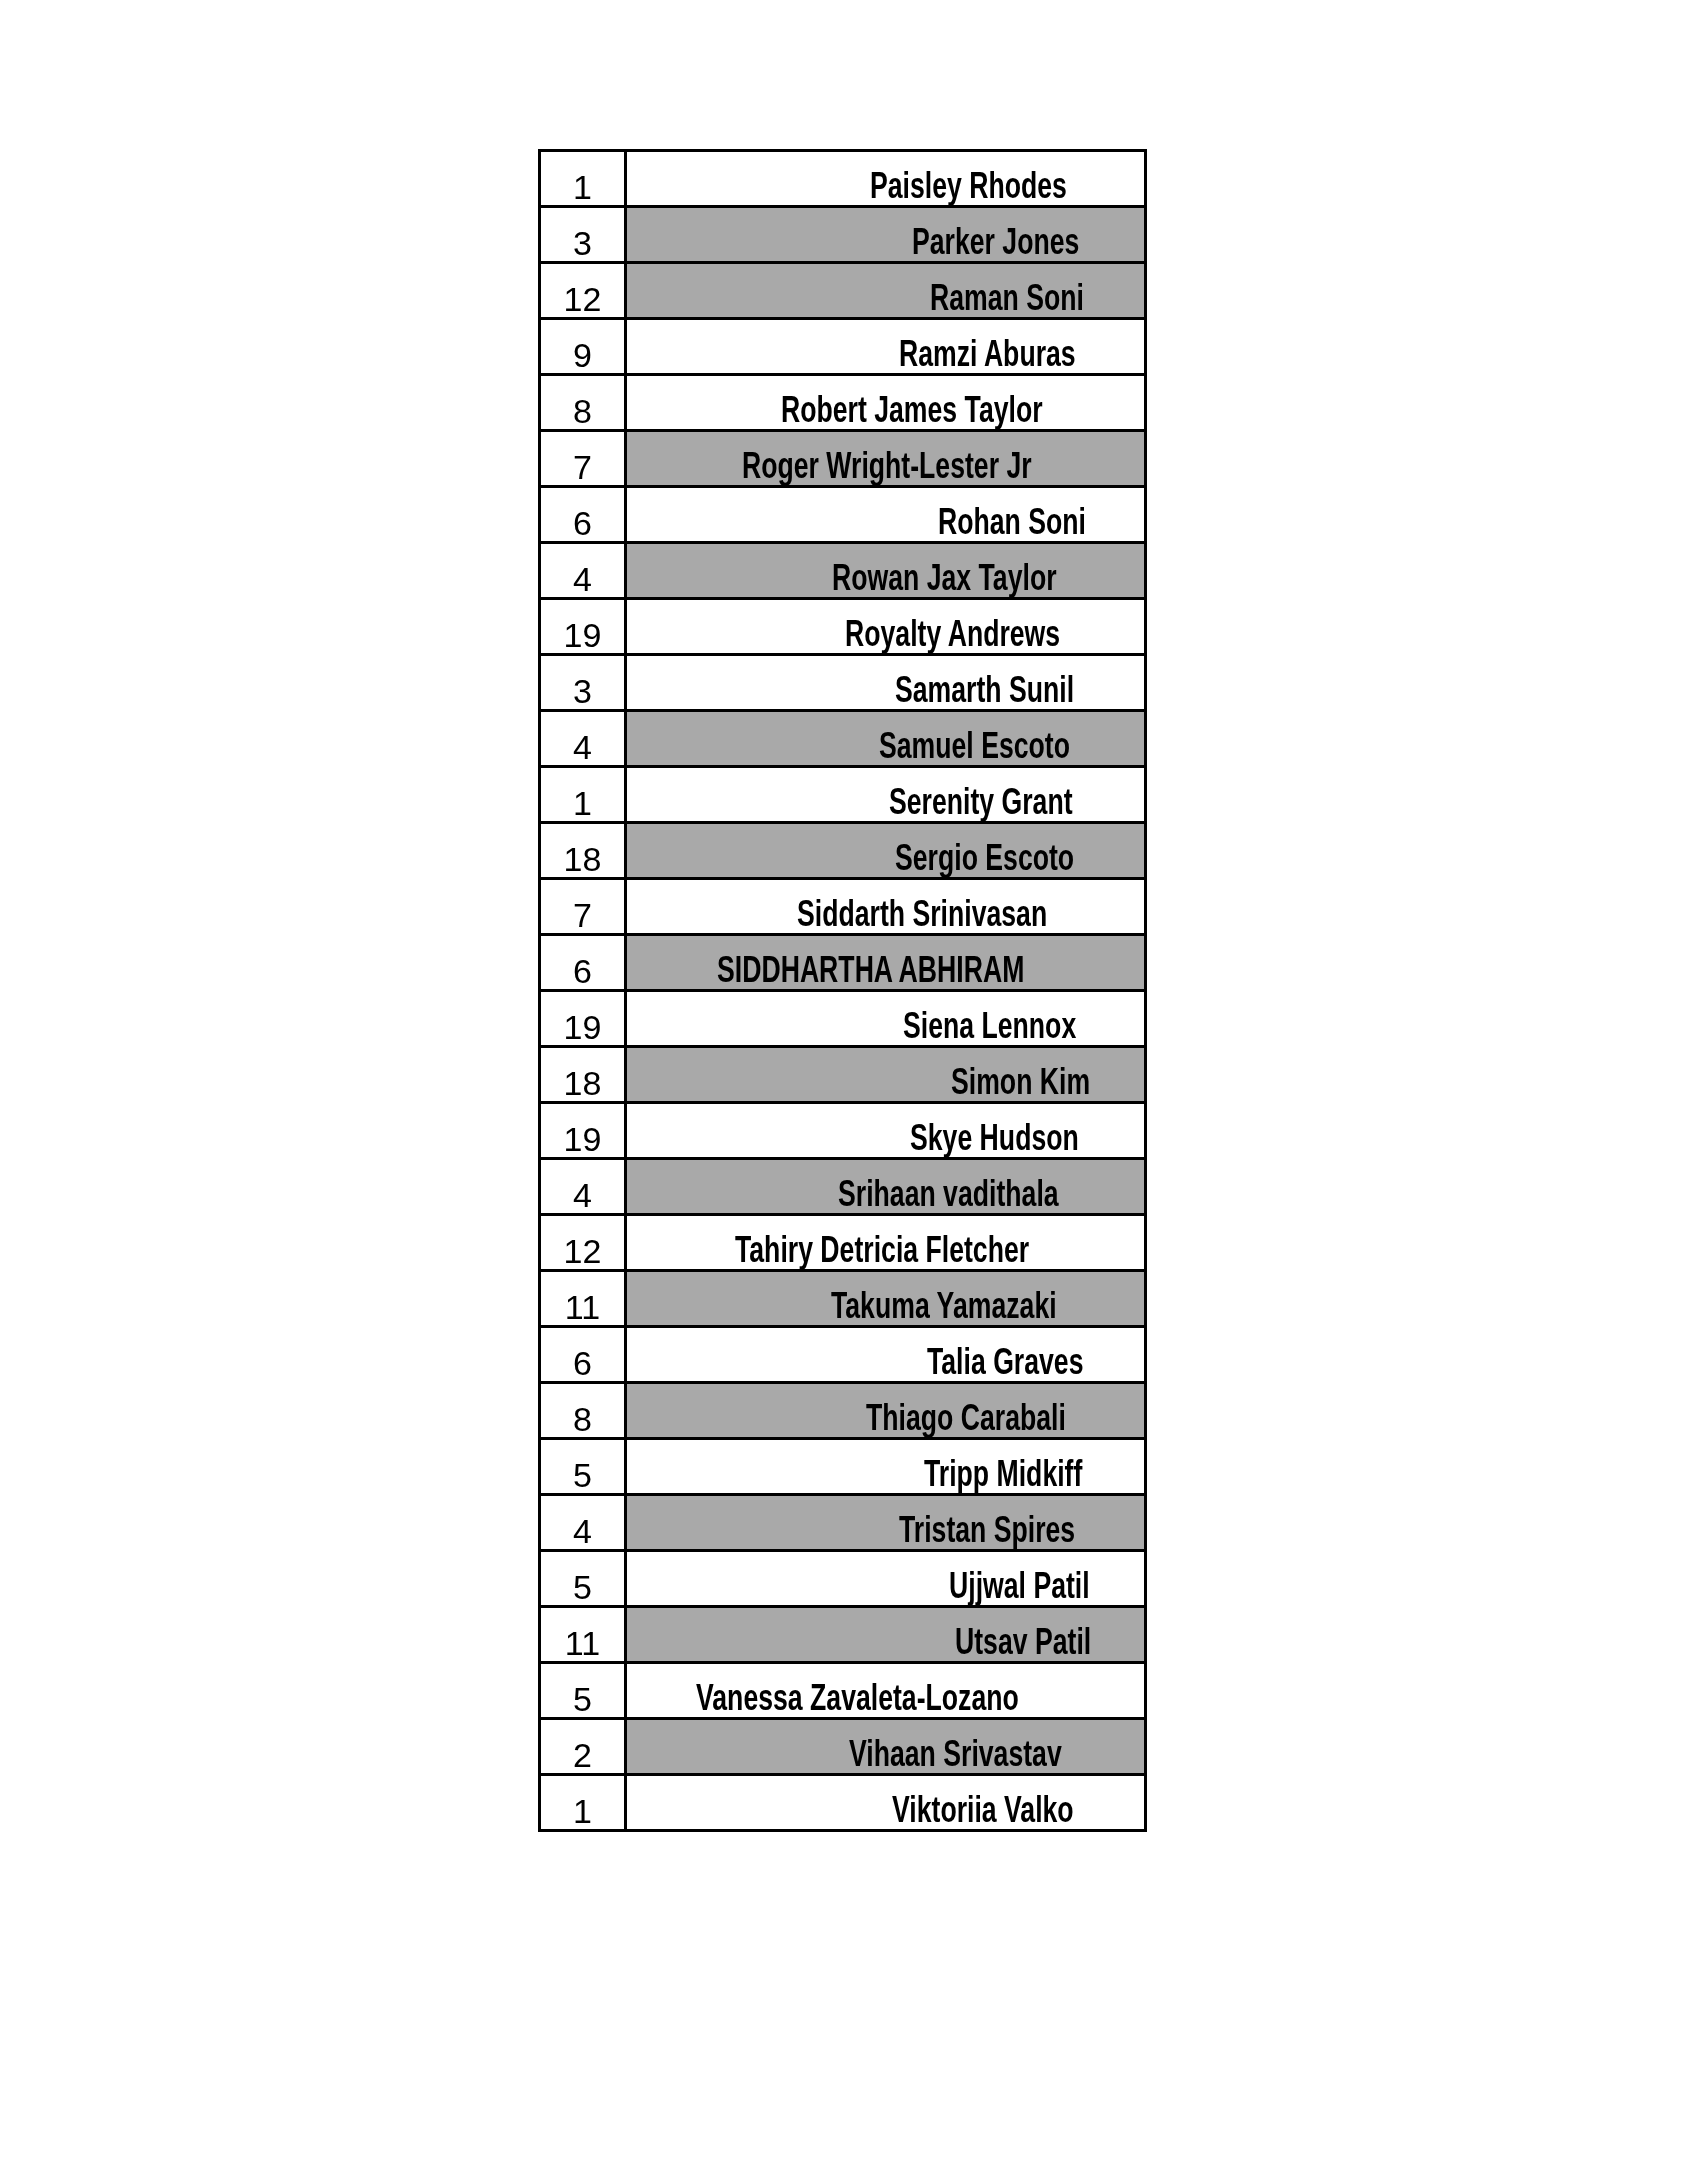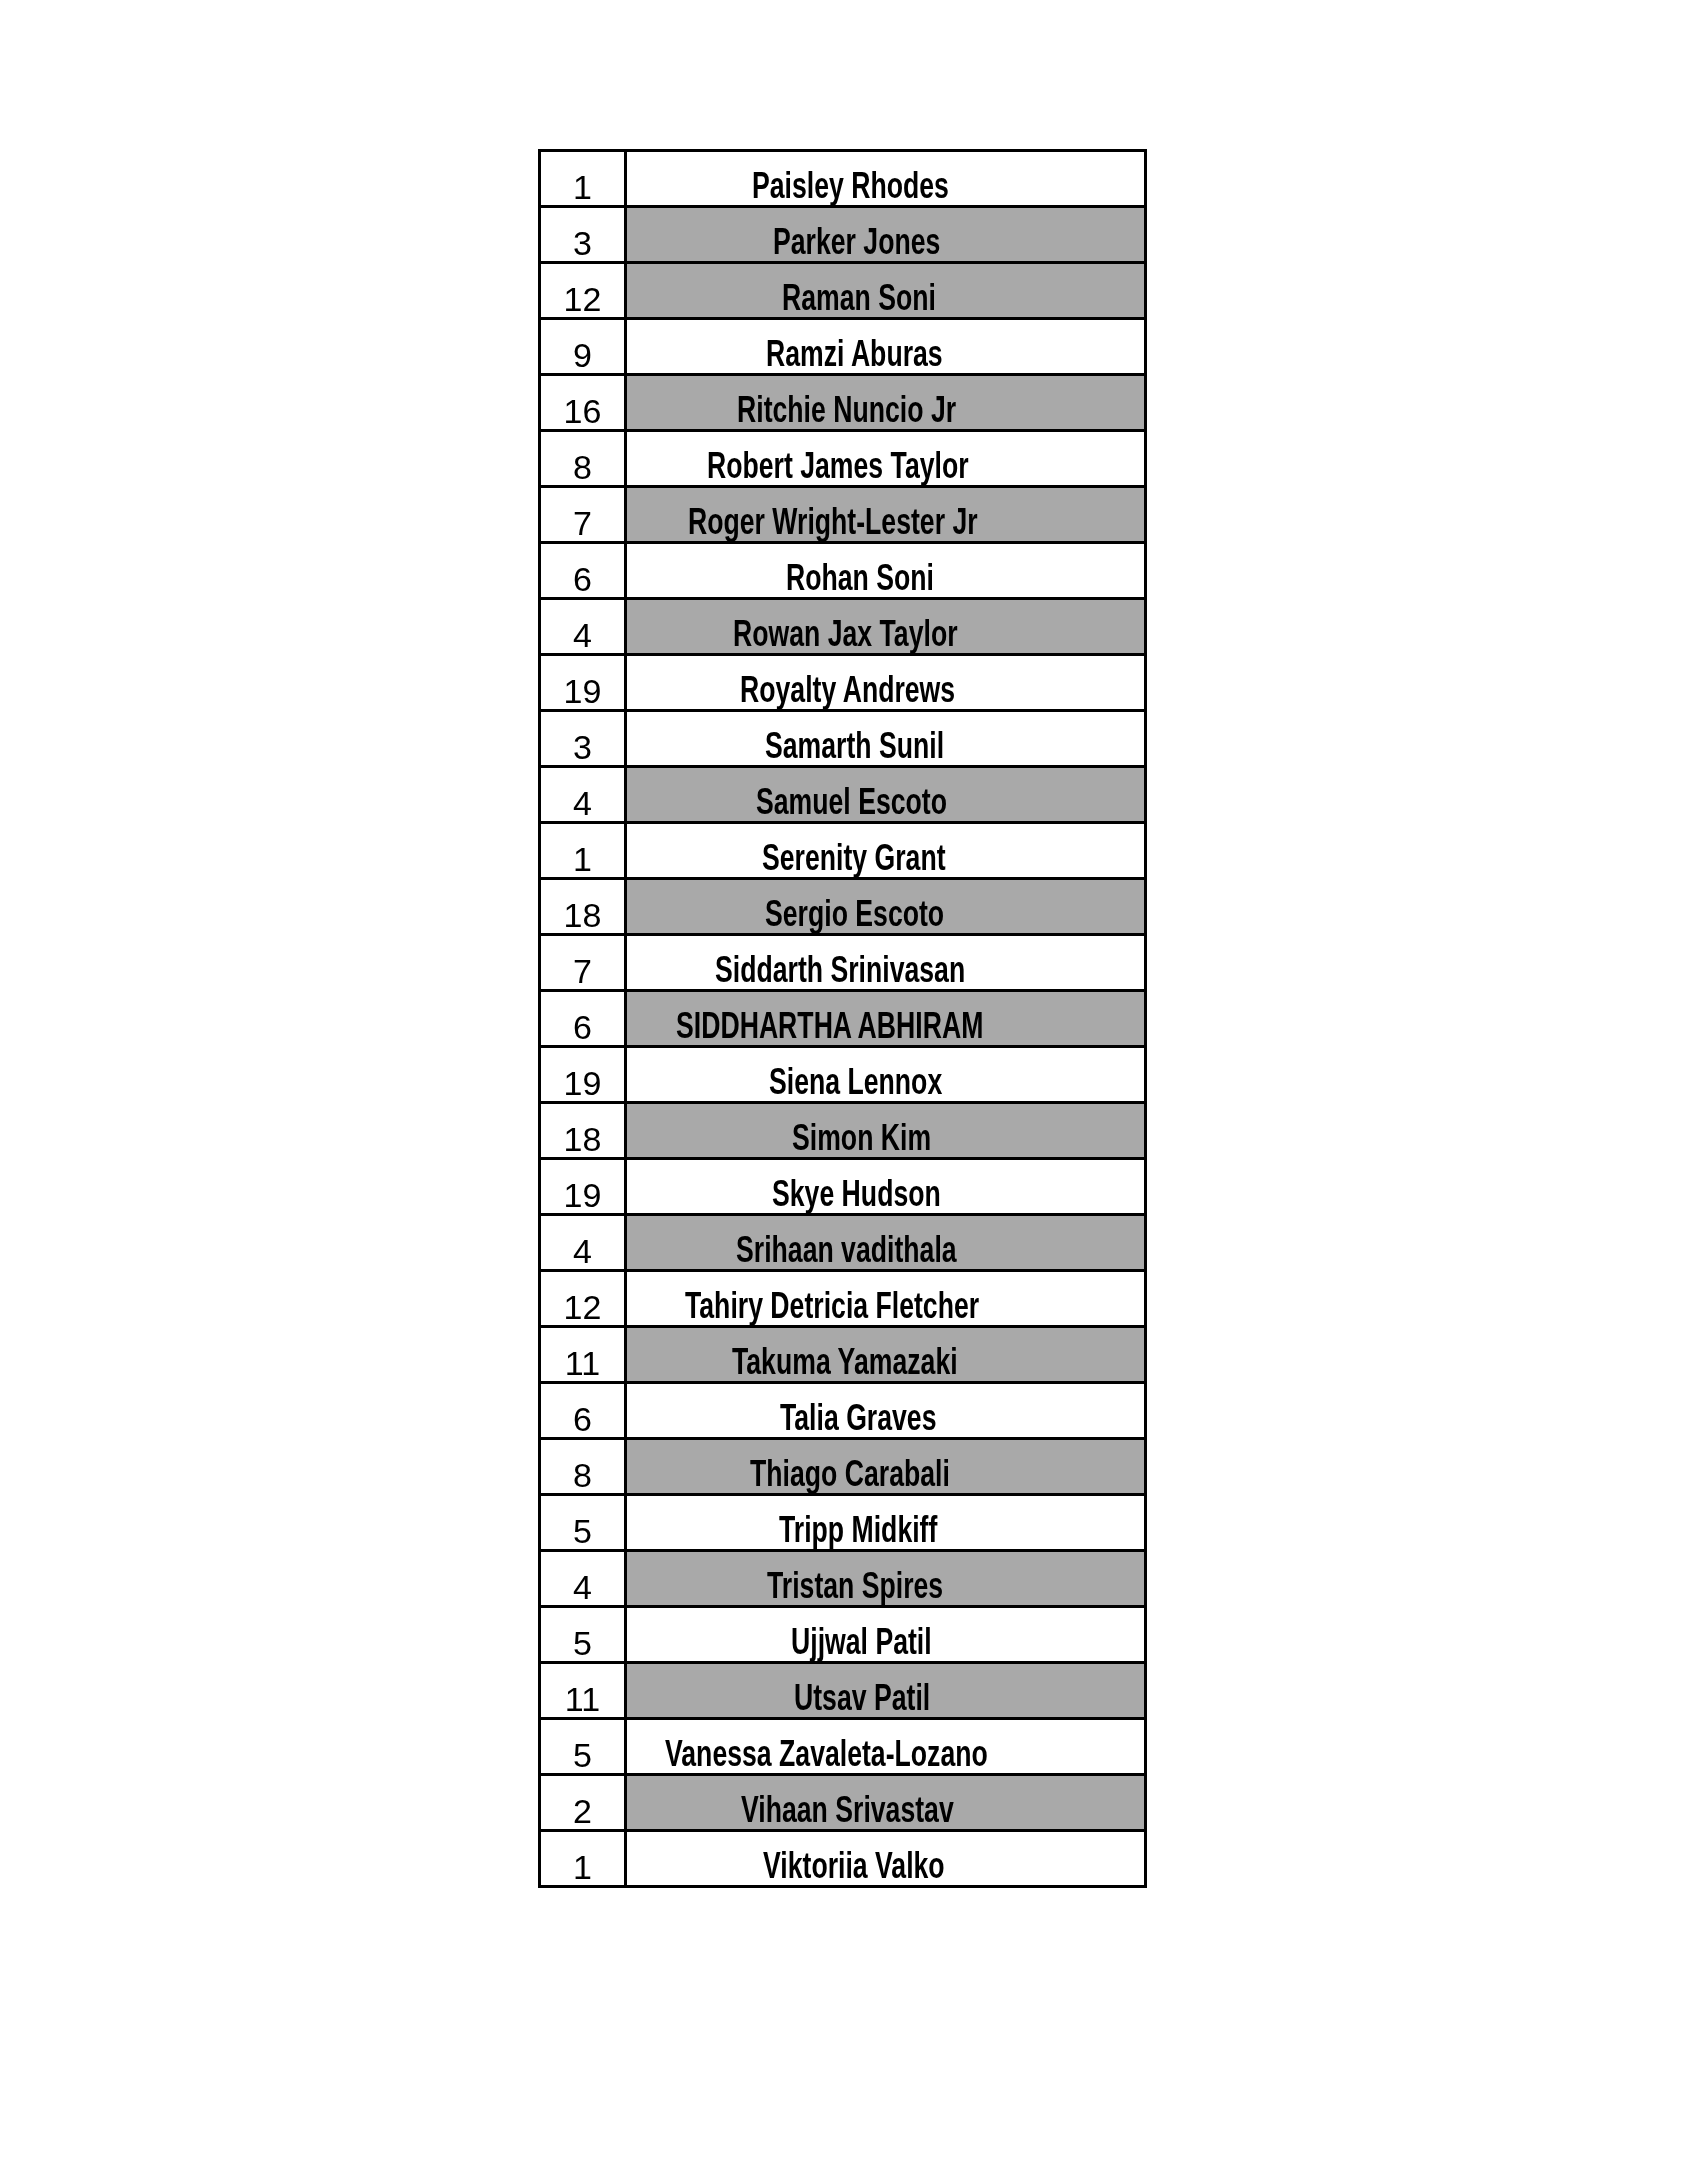--- a/index.html
+++ b/index.html
@@ -36,21 +36,21 @@
   td.num-cell {
     width: 86px;
     text-align: center;
     font-size: 34px;
     font-weight: 400;
     line-height: 1;
     padding: 0 0 1px 0;
   }
   td.name-cell {
     width: 520px;
-    text-align: center;
+    text-align: right;
     font-size: 37px;
     font-weight: 700;
     line-height: 1;
     padding: 0 0 1px 7px;
   }
   tr.shaded td.name-cell {
     background: var(--shade, #A9A9A9);
   }
   td.name-cell .condense {
     display: inline-block;
@@ -72,24 +72,20 @@
     <td class="num-cell">3</td>
     <td class="name-cell"><span class="condense">Parker Jones</span></td>
   </tr>
         <tr class="shaded">
     <td class="num-cell">12</td>
     <td class="name-cell"><span class="condense">Raman Soni</span></td>
   </tr>
         <tr>
     <td class="num-cell">9</td>
     <td class="name-cell"><span class="condense">Ramzi Aburas</span></td>
-  </tr>
-        <tr class="shaded">
-    <td class="num-cell">16</td>
-    <td class="name-cell"><span class="condense">Ritchie Nuncio Jr</span></td>
   </tr>
         <tr>
     <td class="num-cell">8</td>
     <td class="name-cell"><span class="condense">Robert James Taylor</span></td>
   </tr>
         <tr class="shaded">
     <td class="num-cell">7</td>
     <td class="name-cell"><span class="condense">Roger Wright-Lester Jr</span></td>
   </tr>
         <tr>

